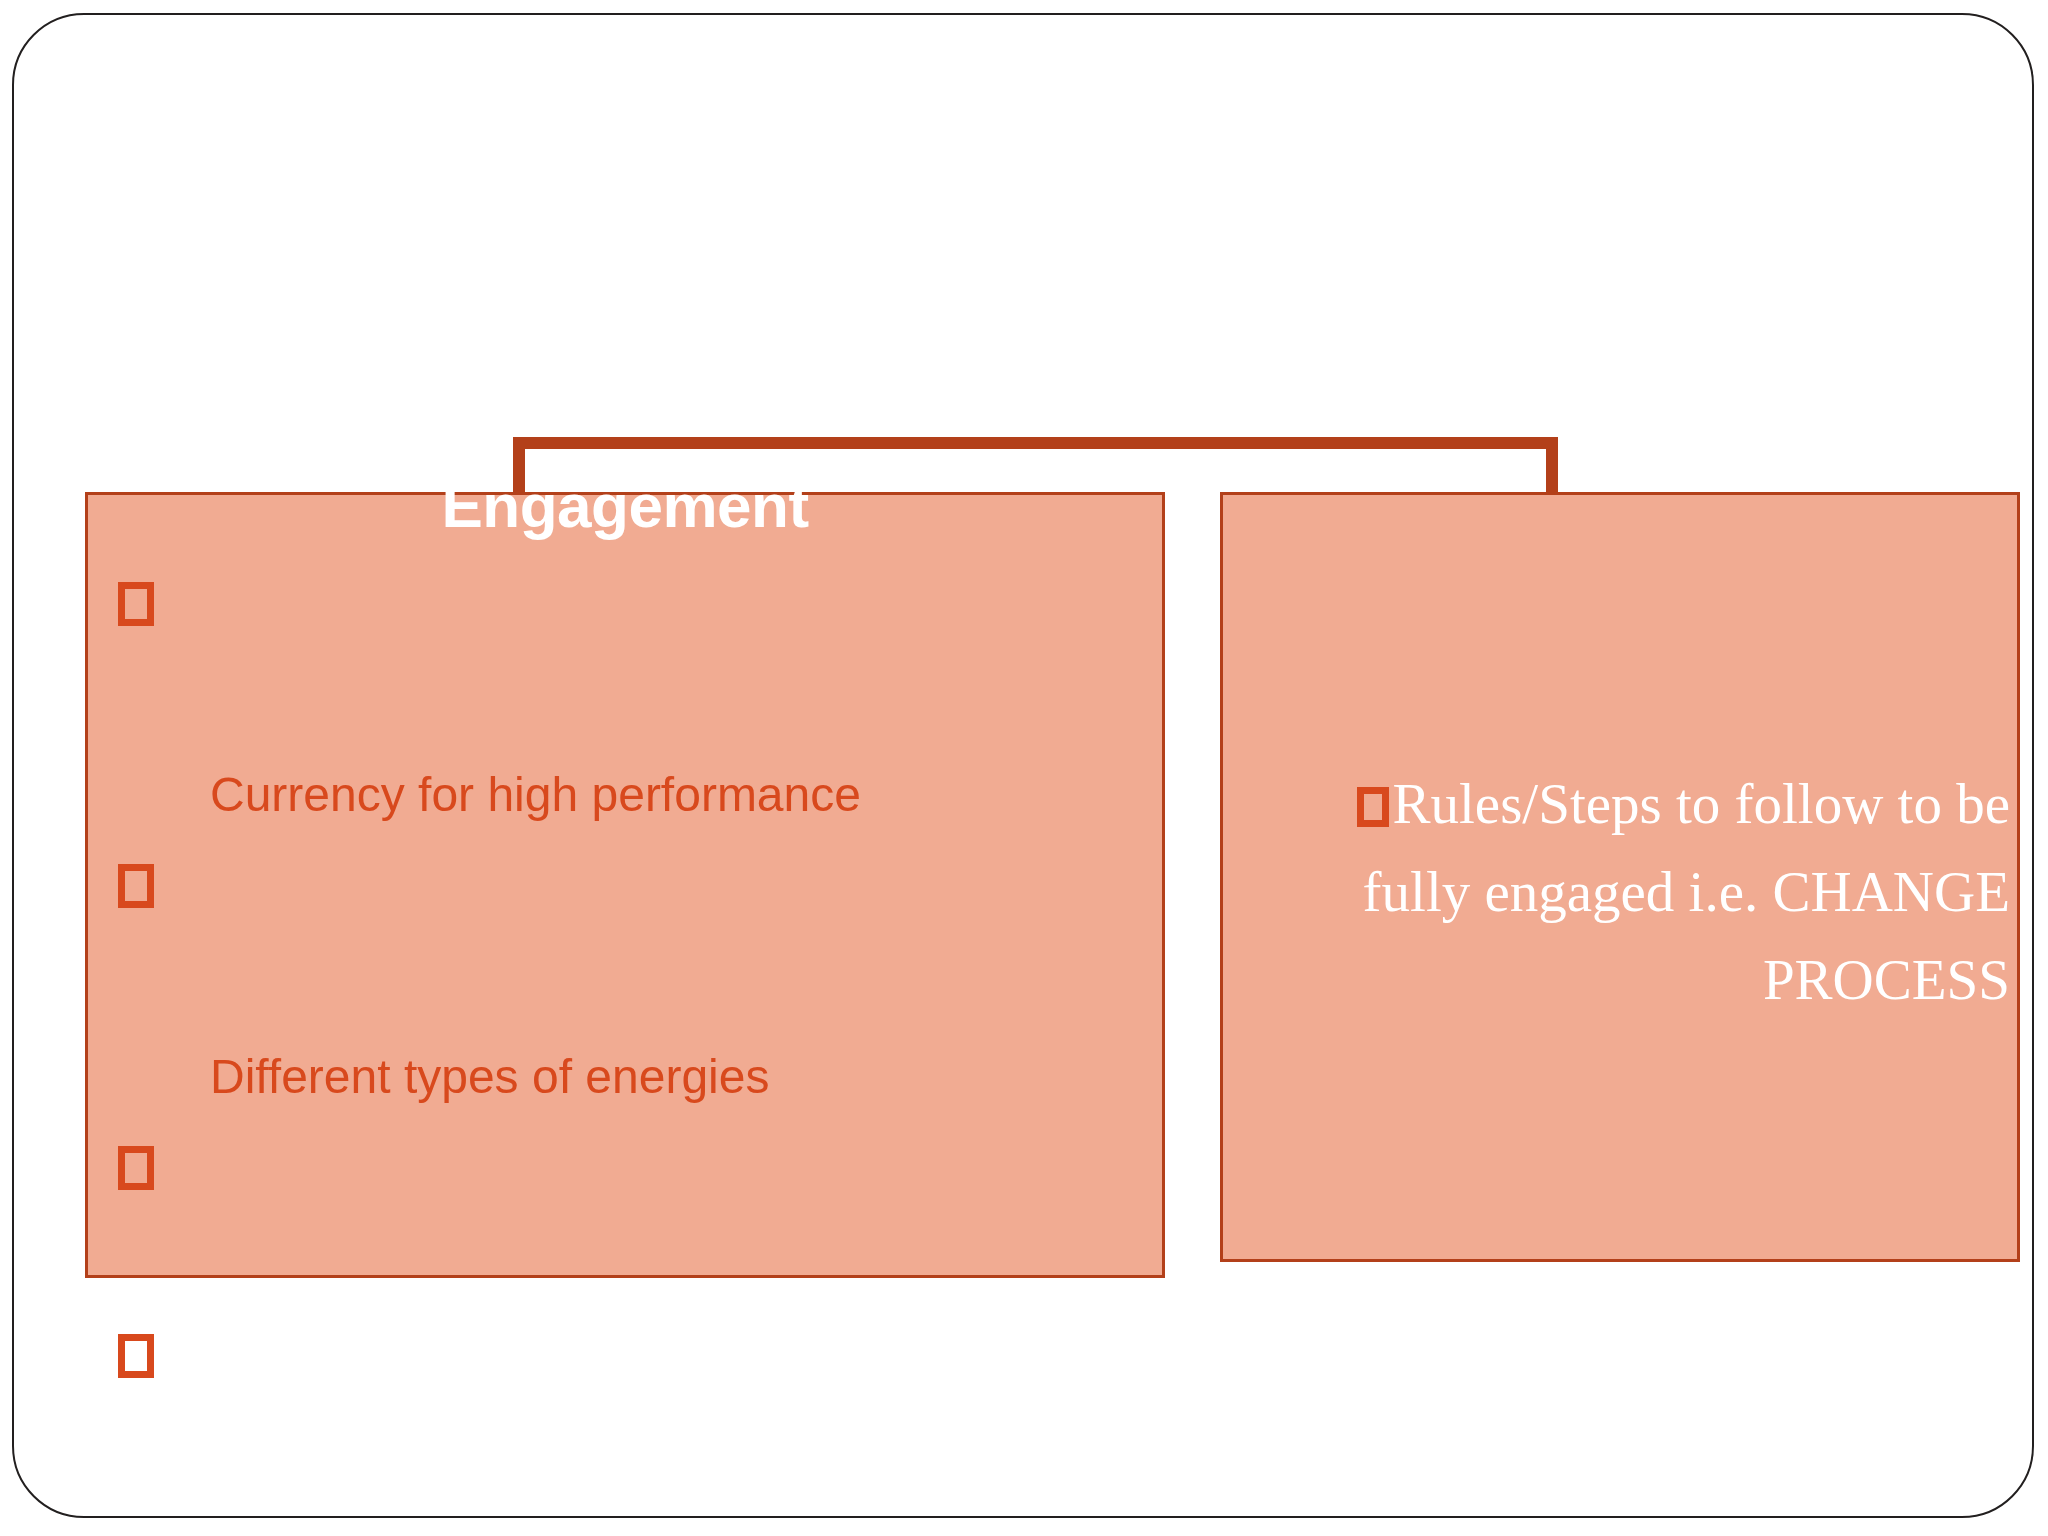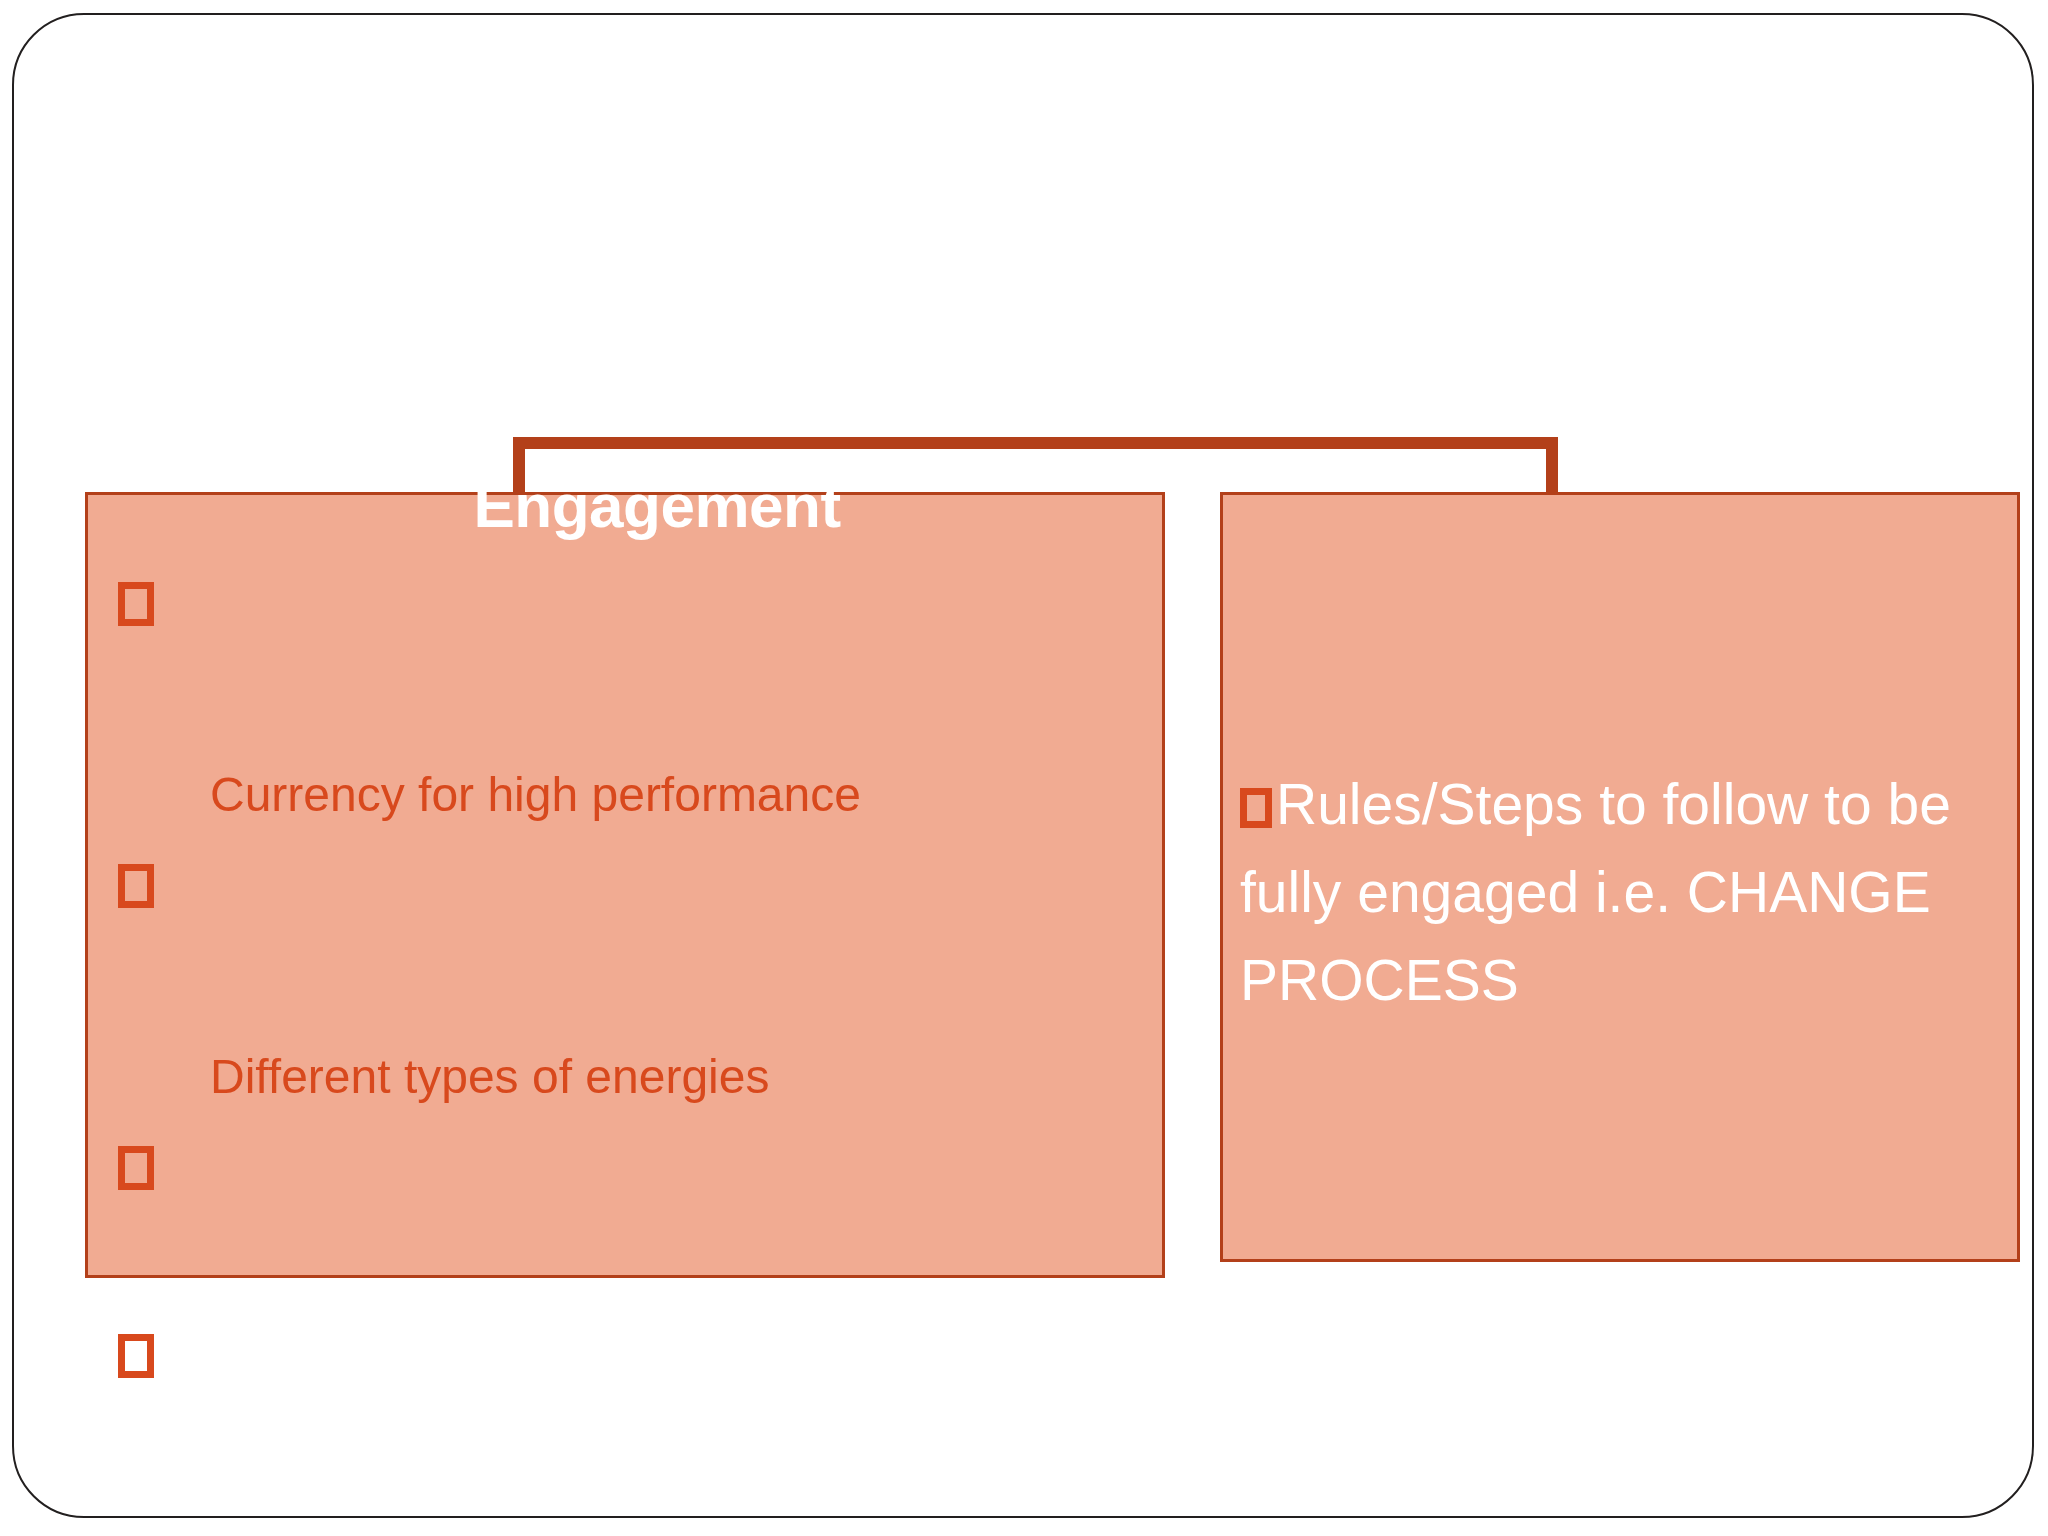--- a/index.html
+++ b/index.html
@@ -83,21 +83,20 @@
     left: 85px;
     top: 472px;
     width: 1080px;
     text-align: center;
     color: #ffffff;
     font-weight: bold;
     font-size: 62px;
     line-height: 68px;
     letter-spacing: -0.5px;
     white-space: nowrap;
-    padding-left: 32px;
   }
   #engagement-list {
     position: absolute;
     left: 100px;
     top: 560px;
     width: 1070px;
     list-style: none;
     margin: 0;
     padding: 0;
   }
@@ -132,24 +131,25 @@
     font-weight: bold;
     font-size: 58px;
     line-height: 72px;
     white-space: nowrap;
   }
   #training-body {
     position: absolute;
     left: 1240px;
     top: 760px;
     width: 770px;
-    text-align: left;
+    text-align: right;
     color: #ffffff;
     font-size: 57px;
     line-height: 88px;
+    font-family: Liberation Serif, serif;
   }
   #training-body .bullet-sq {
     display: inline-block;
     width: 32px;
     height: 40px;
     border: 7px solid #d8491d;
     box-sizing: border-box;
     vertical-align: -4px;
     margin-right: 4px;
   }

